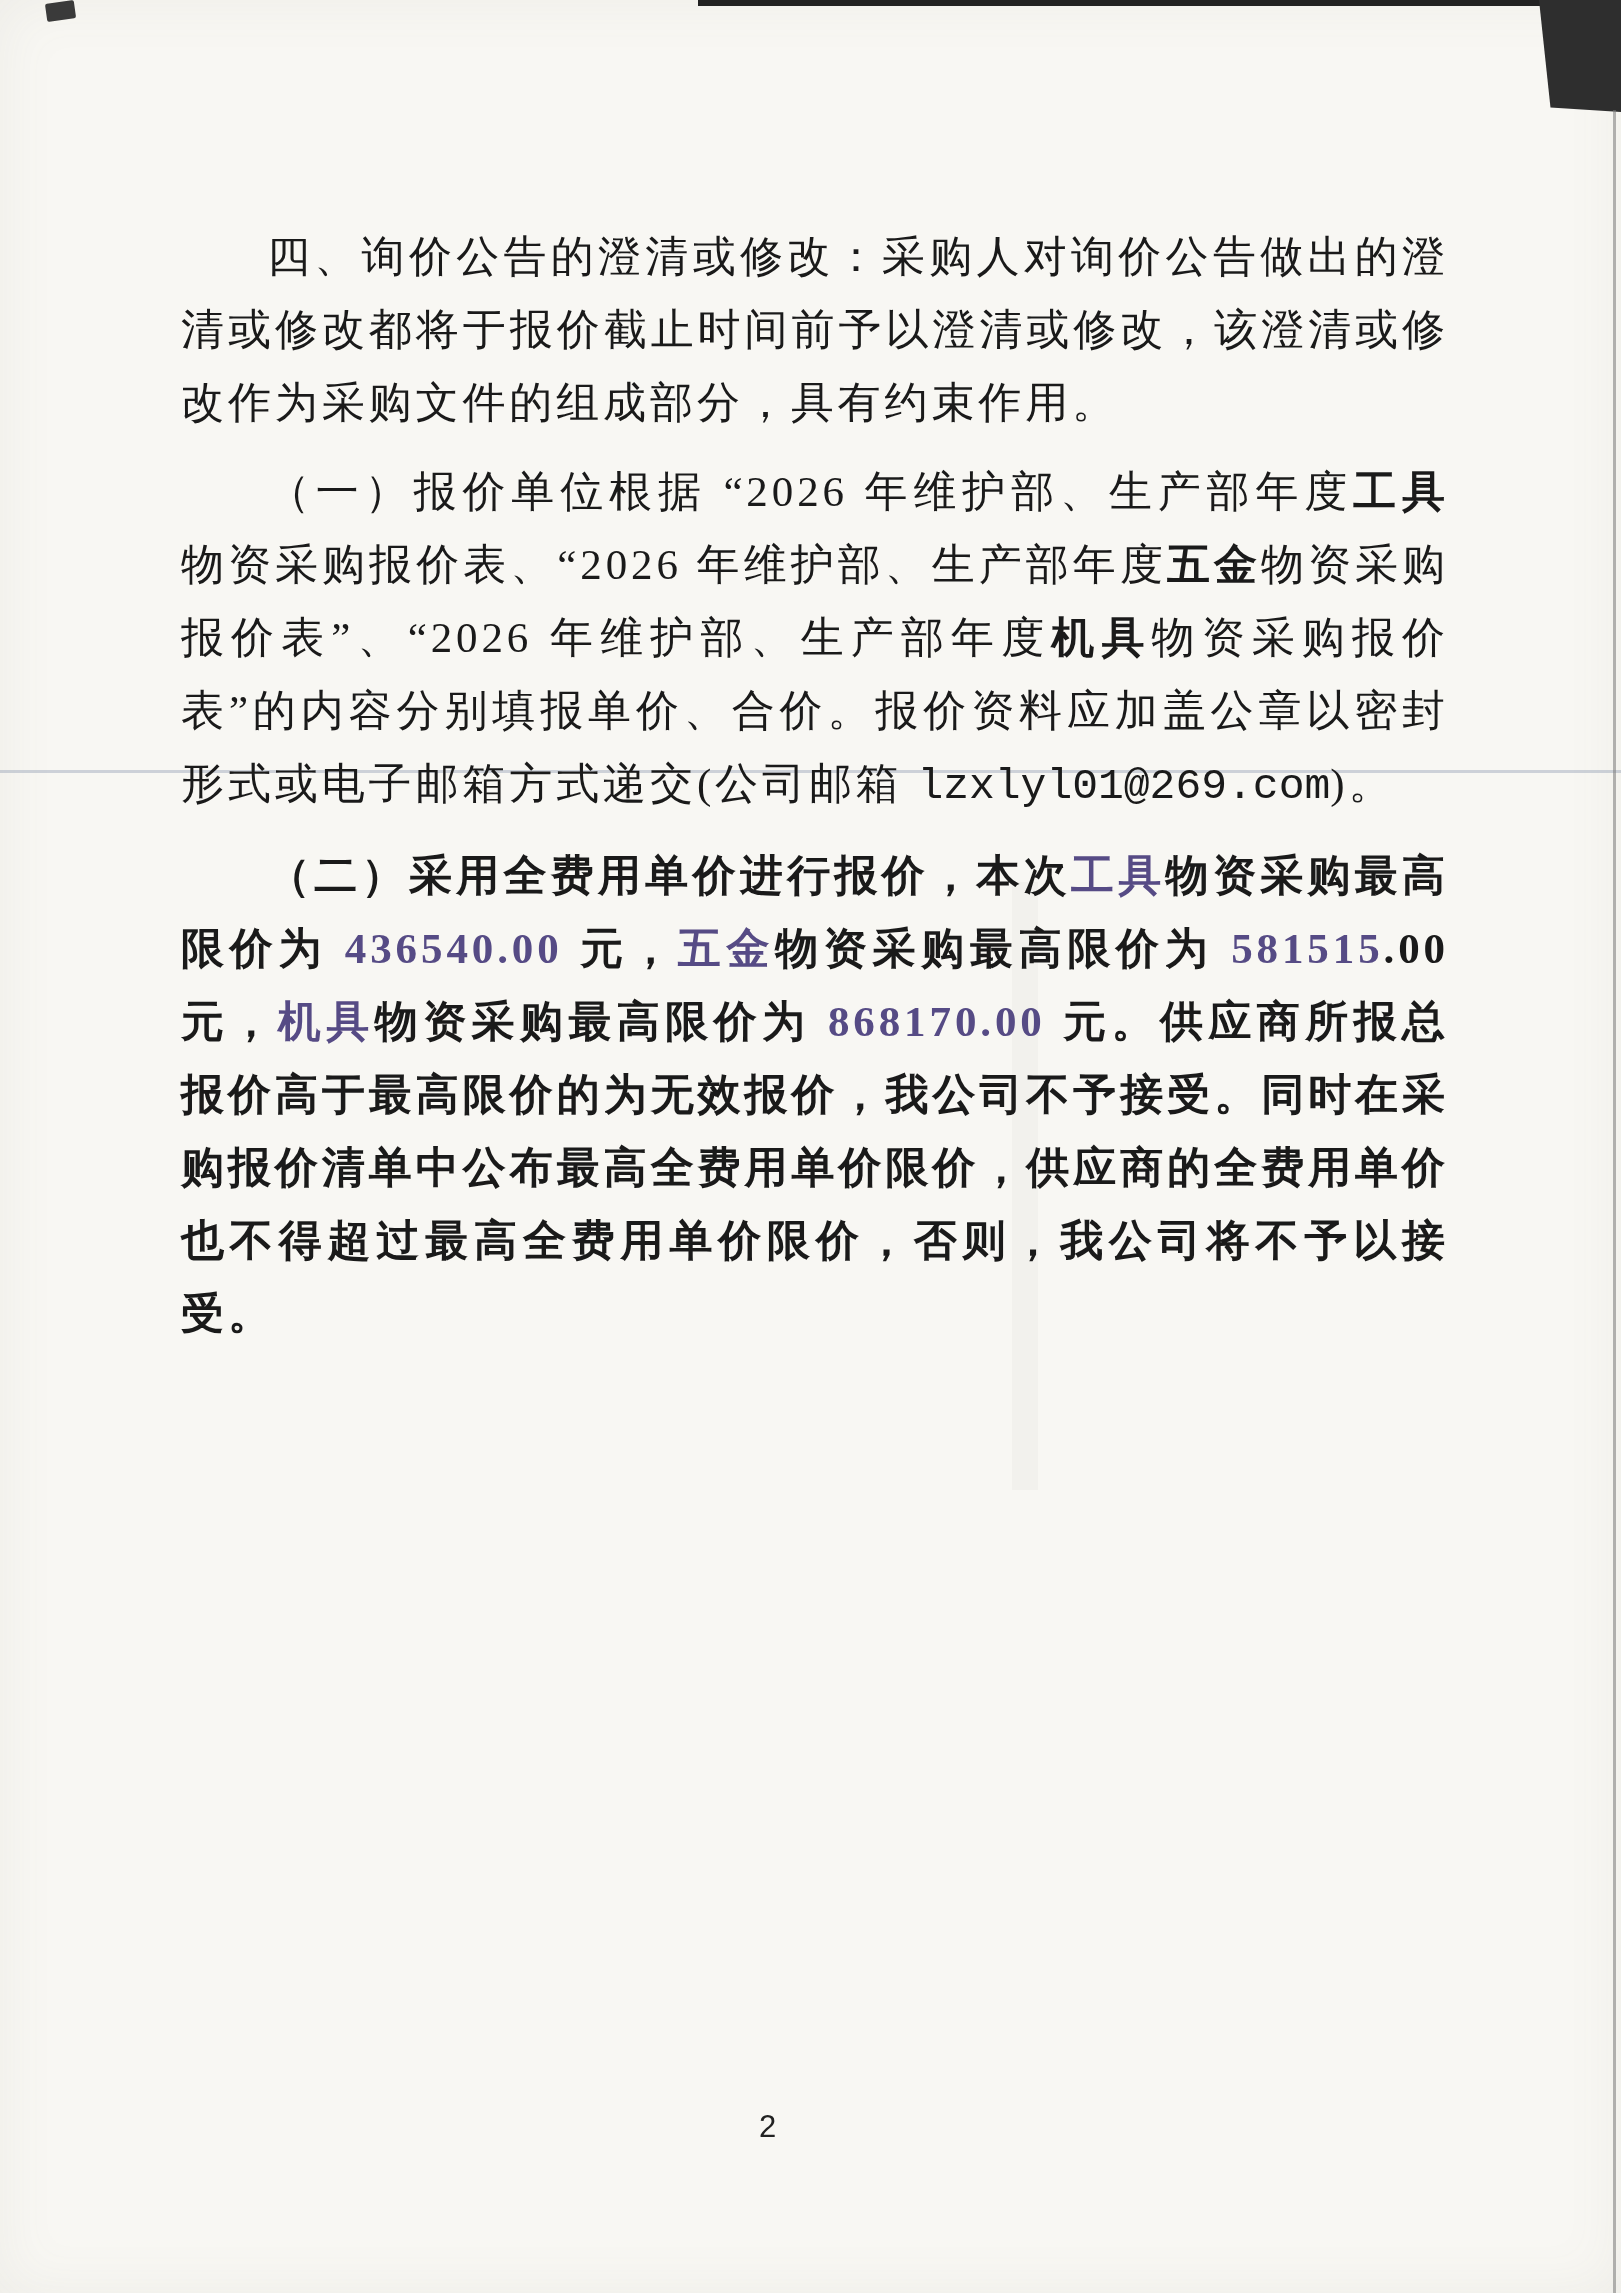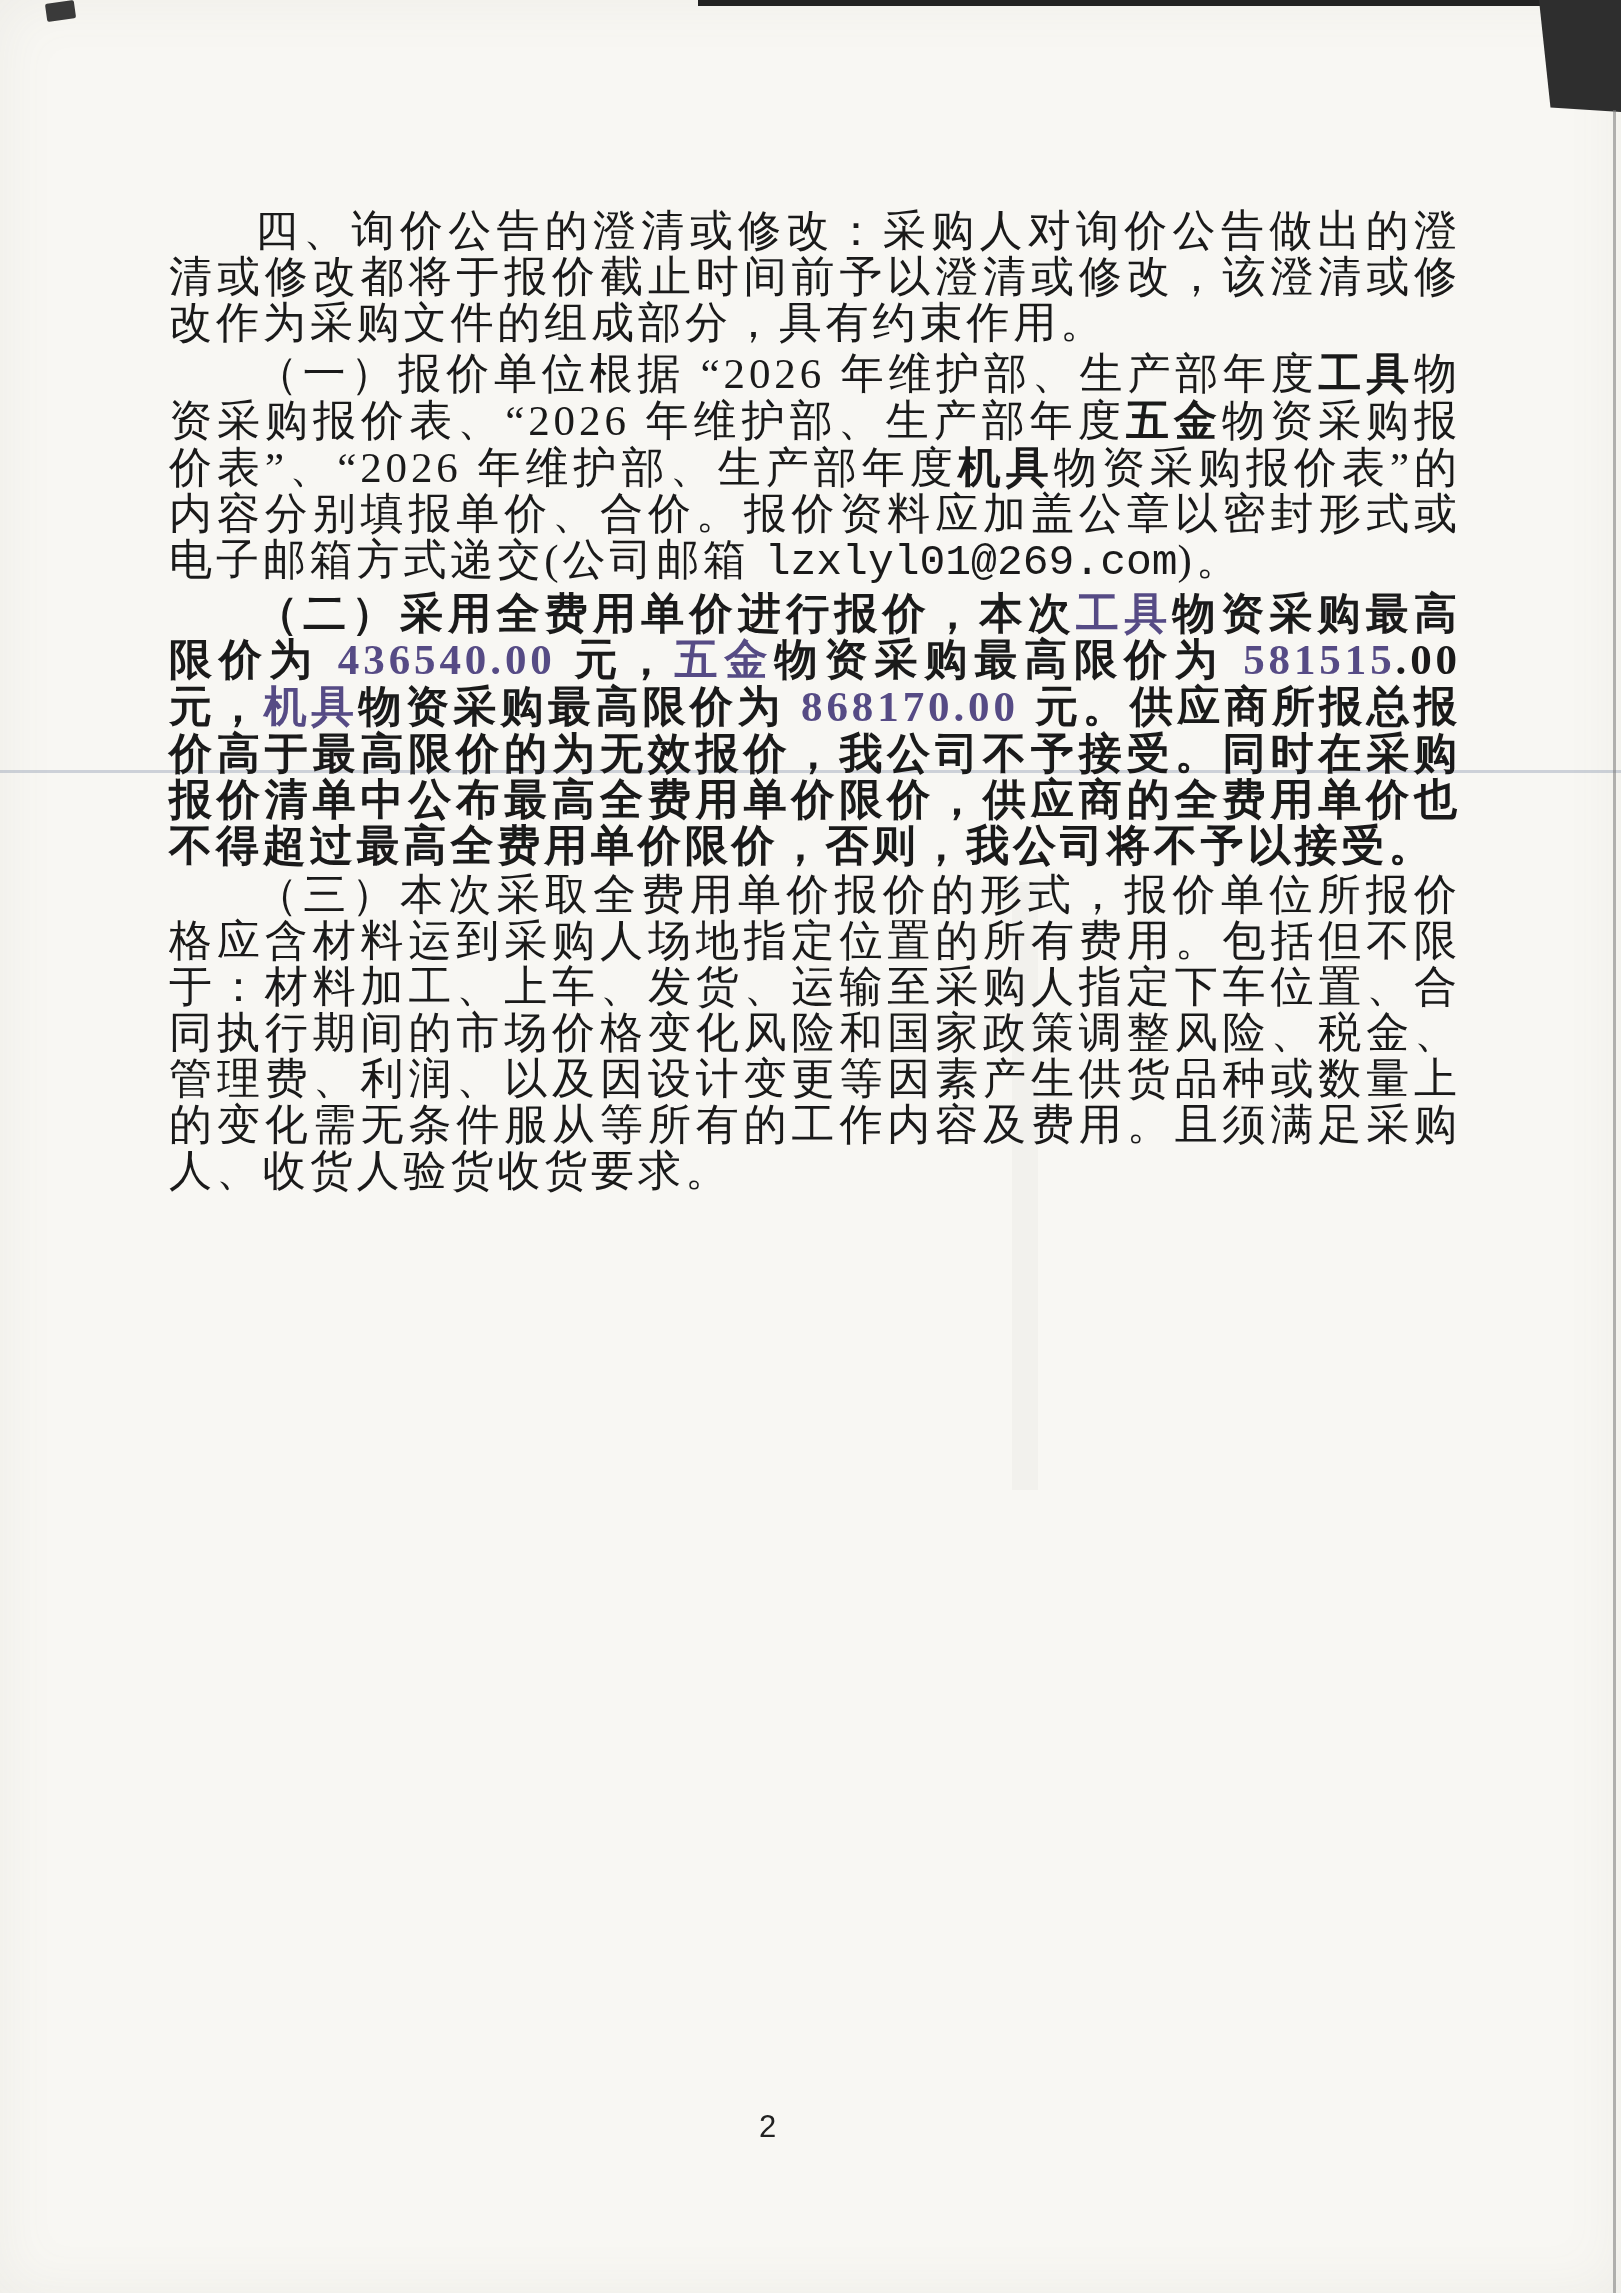--- a/index.html
+++ b/index.html
@@ -48,23 +48,23 @@
   }
 
   
   .doc {
     position: absolute;
     top: 204px;
     left: 165px;
     width: 1300px;
   }
   .para {
-    margin: 4px;
+    margin: 16px;
     font-size: 43px;
-    line-height: 46px;
+    line-height: 73px;
     letter-spacing: 3.9px;
     text-align: justify;
     text-indent: 2em;
   }
   .hei {
     font-family: "Liberation Sans", "DejaVu Sans", sans-serif;
     font-weight: 700;
   }
   .purple { color: var(--accent-purple, #564b85); }
   .num { font-family: "Liberation Serif", "DejaVu Serif", serif; font-weight: 700; }
@@ -99,21 +99,20 @@
 
   <main class="doc">
 
     <p class="para"><span>四、询价公告的澄清或修改：采购人对询价公告做出的澄清或修改都将于报价截止时间前予以澄清或修改，该澄清或修改作为采购文件的组成部分，具有约束作用。</span></p>
 
 
     <p class="para"><span>（一）报价单位根据 “2026 年维护部、生产部年度</span><span class="hei">工具</span><span>物资采购报价表、“2026 年维护部、生产部年度</span><span class="hei">五金</span><span>物资采购报价表”、“2026 年维护部、生产部年度</span><span class="hei">机具</span><span>物资采购报价表”的内容分别填报单价、合价。报价资料应加盖公章以密封形式或电子邮箱方式递交(公司邮箱 </span><span class="mono">lzxlyl01@269.com</span><span>)。</span></p>
 
     <p class="para hei"><span>（二）采用全费用单价进行报价，本次</span><span class="purple">工具</span><span>物资采购最高限价为 </span><span class="purple num">436540.00</span><span> 元，</span><span class="purple">五金</span><span>物资采购最高限价为 </span><span class="purple num">581515</span><span class="num">.00</span><span> 元，</span><span class="purple">机具</span><span>物资采购最高限价为 </span><span class="purple num">868170.00</span><span> 元。供应商所报总报价高于最高限价的为无效报价，我公司不予接受。同时在采购报价清单中公布最高全费用单价限价，供应商的全费用单价也不得超过最高全费用单价限价，否则，我公司将不予以接受。</span></p>
 
-    <p class="para"><span>（三）本次采取全费用单价报价的形式，报价单位所报价格应含材料运到采购人场地指定位置的所有费用。包括但不限于：材料加工、上车、发货、运输至采购人指定下车位置、合同执行期间的市场价格变化风险和国家政策调整风险、税金、管理费、利润、以及因设计变更等因素产生供货品种或数量上的变化需无条件服从等所有的工作内容及费用。且须满足采购人、收货人验货收货要求。</span></p>
 
   </main>
 
   <footer class="footer">
     <span class="page-number">2</span>
   </footer>
 
 </div>
 
 

